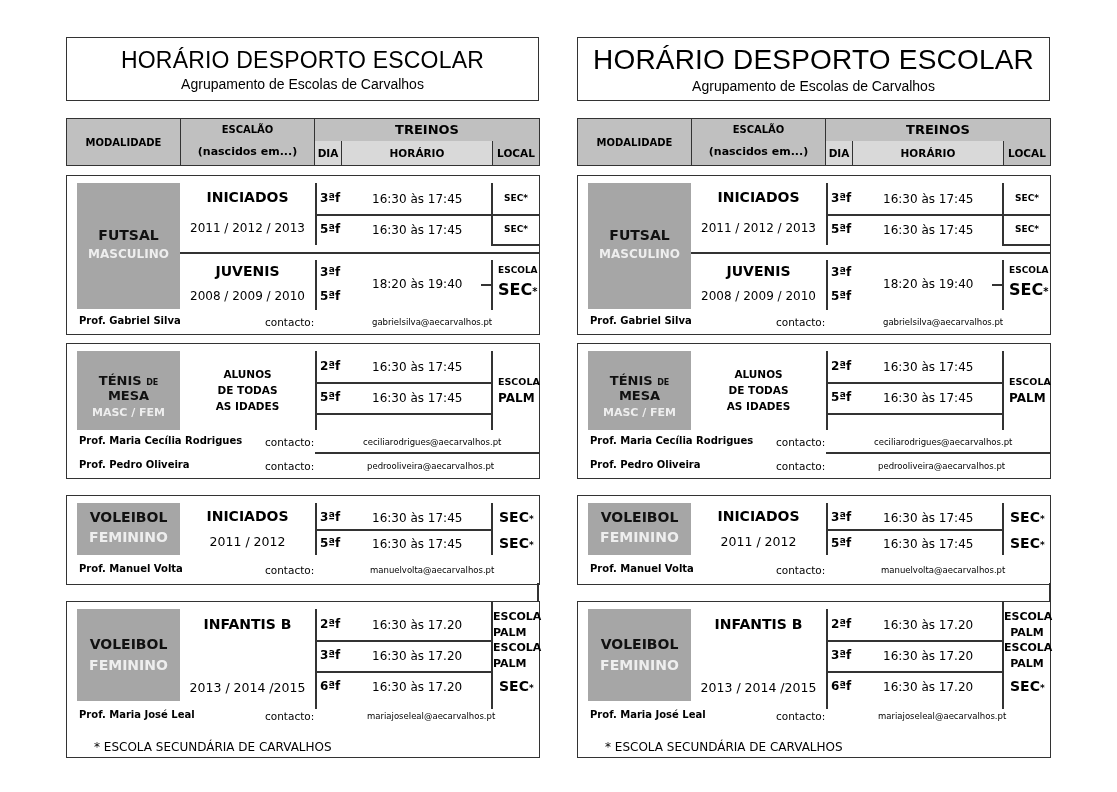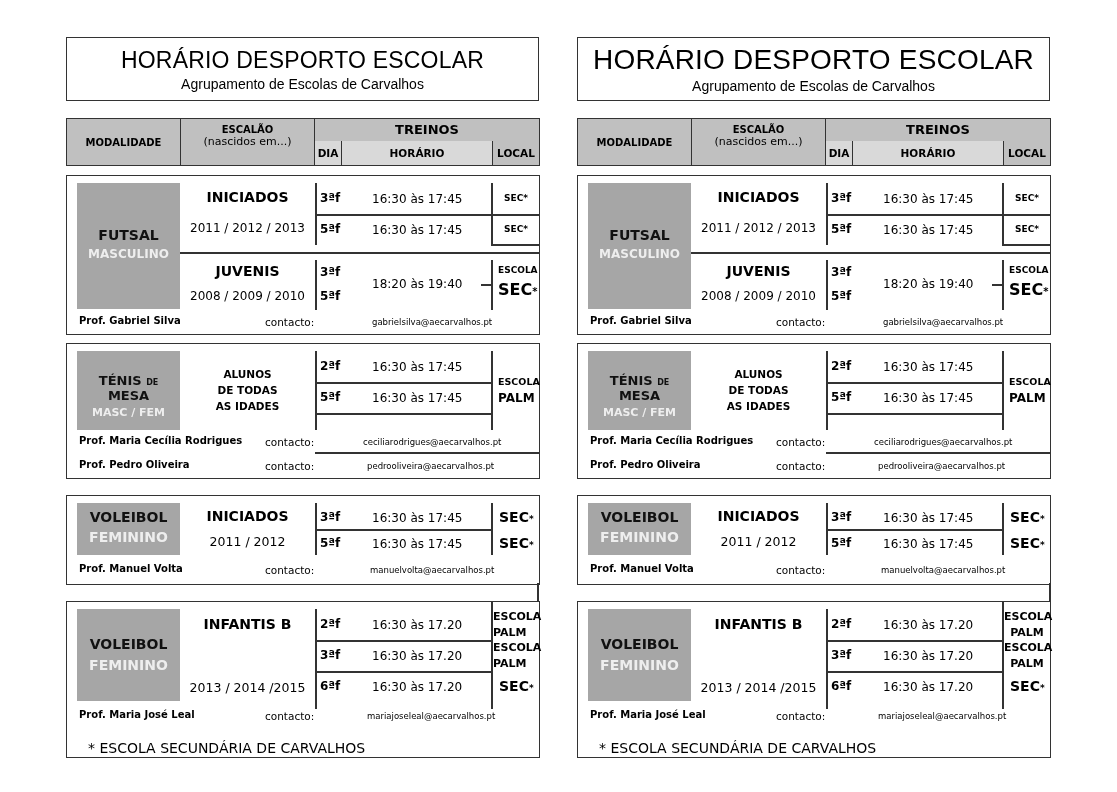--- a/index.html
+++ b/index.html
@@ -15,21 +15,21 @@
   .page.right .title-box .t1 { font-size:28px; margin-top:6px; }
   .title-box .t2 { font-size:14px; margin-top:2px; }
 
   .hdr { position:absolute; top:118px; left:0; width:472px; height:46px;
          border:1.5px solid #333; background:#c0c0c0; font-family:"DejaVu Sans", sans-serif;
          font-weight:bold; }
   .hdr .c { position:absolute; top:0; bottom:0; border-right:1.5px solid #333; }
   .hdr .mod { left:0; width:113px; display:flex; align-items:center; justify-content:center; font-size:10px; }
   .hdr .esc { left:114px; width:133px; }
   .hdr .esc .a { text-align:center; font-size:10px; margin-top:5px; }
-  .hdr .esc .b { text-align:center; font-size:11px; font-weight:normal; margin-top:0; }
+  .hdr .esc .b { text-align:center; font-size:11px; font-weight:bold; margin-top:10px; }
   .hdr .tre { position:absolute; left:248px; right:0; top:0; height:22px; text-align:center; font-size:13px; line-height:22px; }
   .hdr .sub { position:absolute; left:248px; right:0; top:22px; bottom:0; display:flex; font-size:10.5px; }
   .hdr .sub div { display:flex; align-items:center; justify-content:center; }
   .hdr .sub .dia { width:26px; border-right:1.5px solid #333; background:#d9d9d9; }
   .hdr .sub .hor { flex:1; border-right:1.5px solid #333; background:#d9d9d9; }
   .hdr .sub .loc { width:46px; }
 
   .box { position:absolute; left:0; width:472px; border:1.5px solid #333; background:#fff;
          font-family:"DejaVu Sans", sans-serif; }
   .gray { position:absolute; background:#a6a6a6; left:10px; width:103px; text-align:center; font-weight:bold; }
@@ -38,21 +38,21 @@
   .abs { position:absolute; }
   .vline { position:absolute; width:1.5px; background:#333; }
   .hline { position:absolute; height:1.5px; background:#333; }
   .b { font-weight:bold; }
   .ctr { text-align:center; }
   .day { font-weight:bold; font-size:12px; }
   .time { font-size:12px; }
   .prof { font-weight:bold; font-size:10px; }
   .contact { font-weight:normal; font-size:10.5px; }
   .email { font-size:8.5px; }
-  .footnote { position:absolute; top:740px; left:22px; font-family:"DejaVu Sans", sans-serif; font-size:14px; }
+  .footnote { position:absolute; top:740px; left:28px; font-family:"DejaVu Sans", sans-serif; font-size:12px; }
 </style>
 </head>
 <body>
 
 <div class="page left">
   <div class="title-box">
     <div class="t1">HORÁRIO DESPORTO ESCOLAR</div>
     <div class="t2">Agrupamento de Escolas de Carvalhos</div>
   </div>
 

